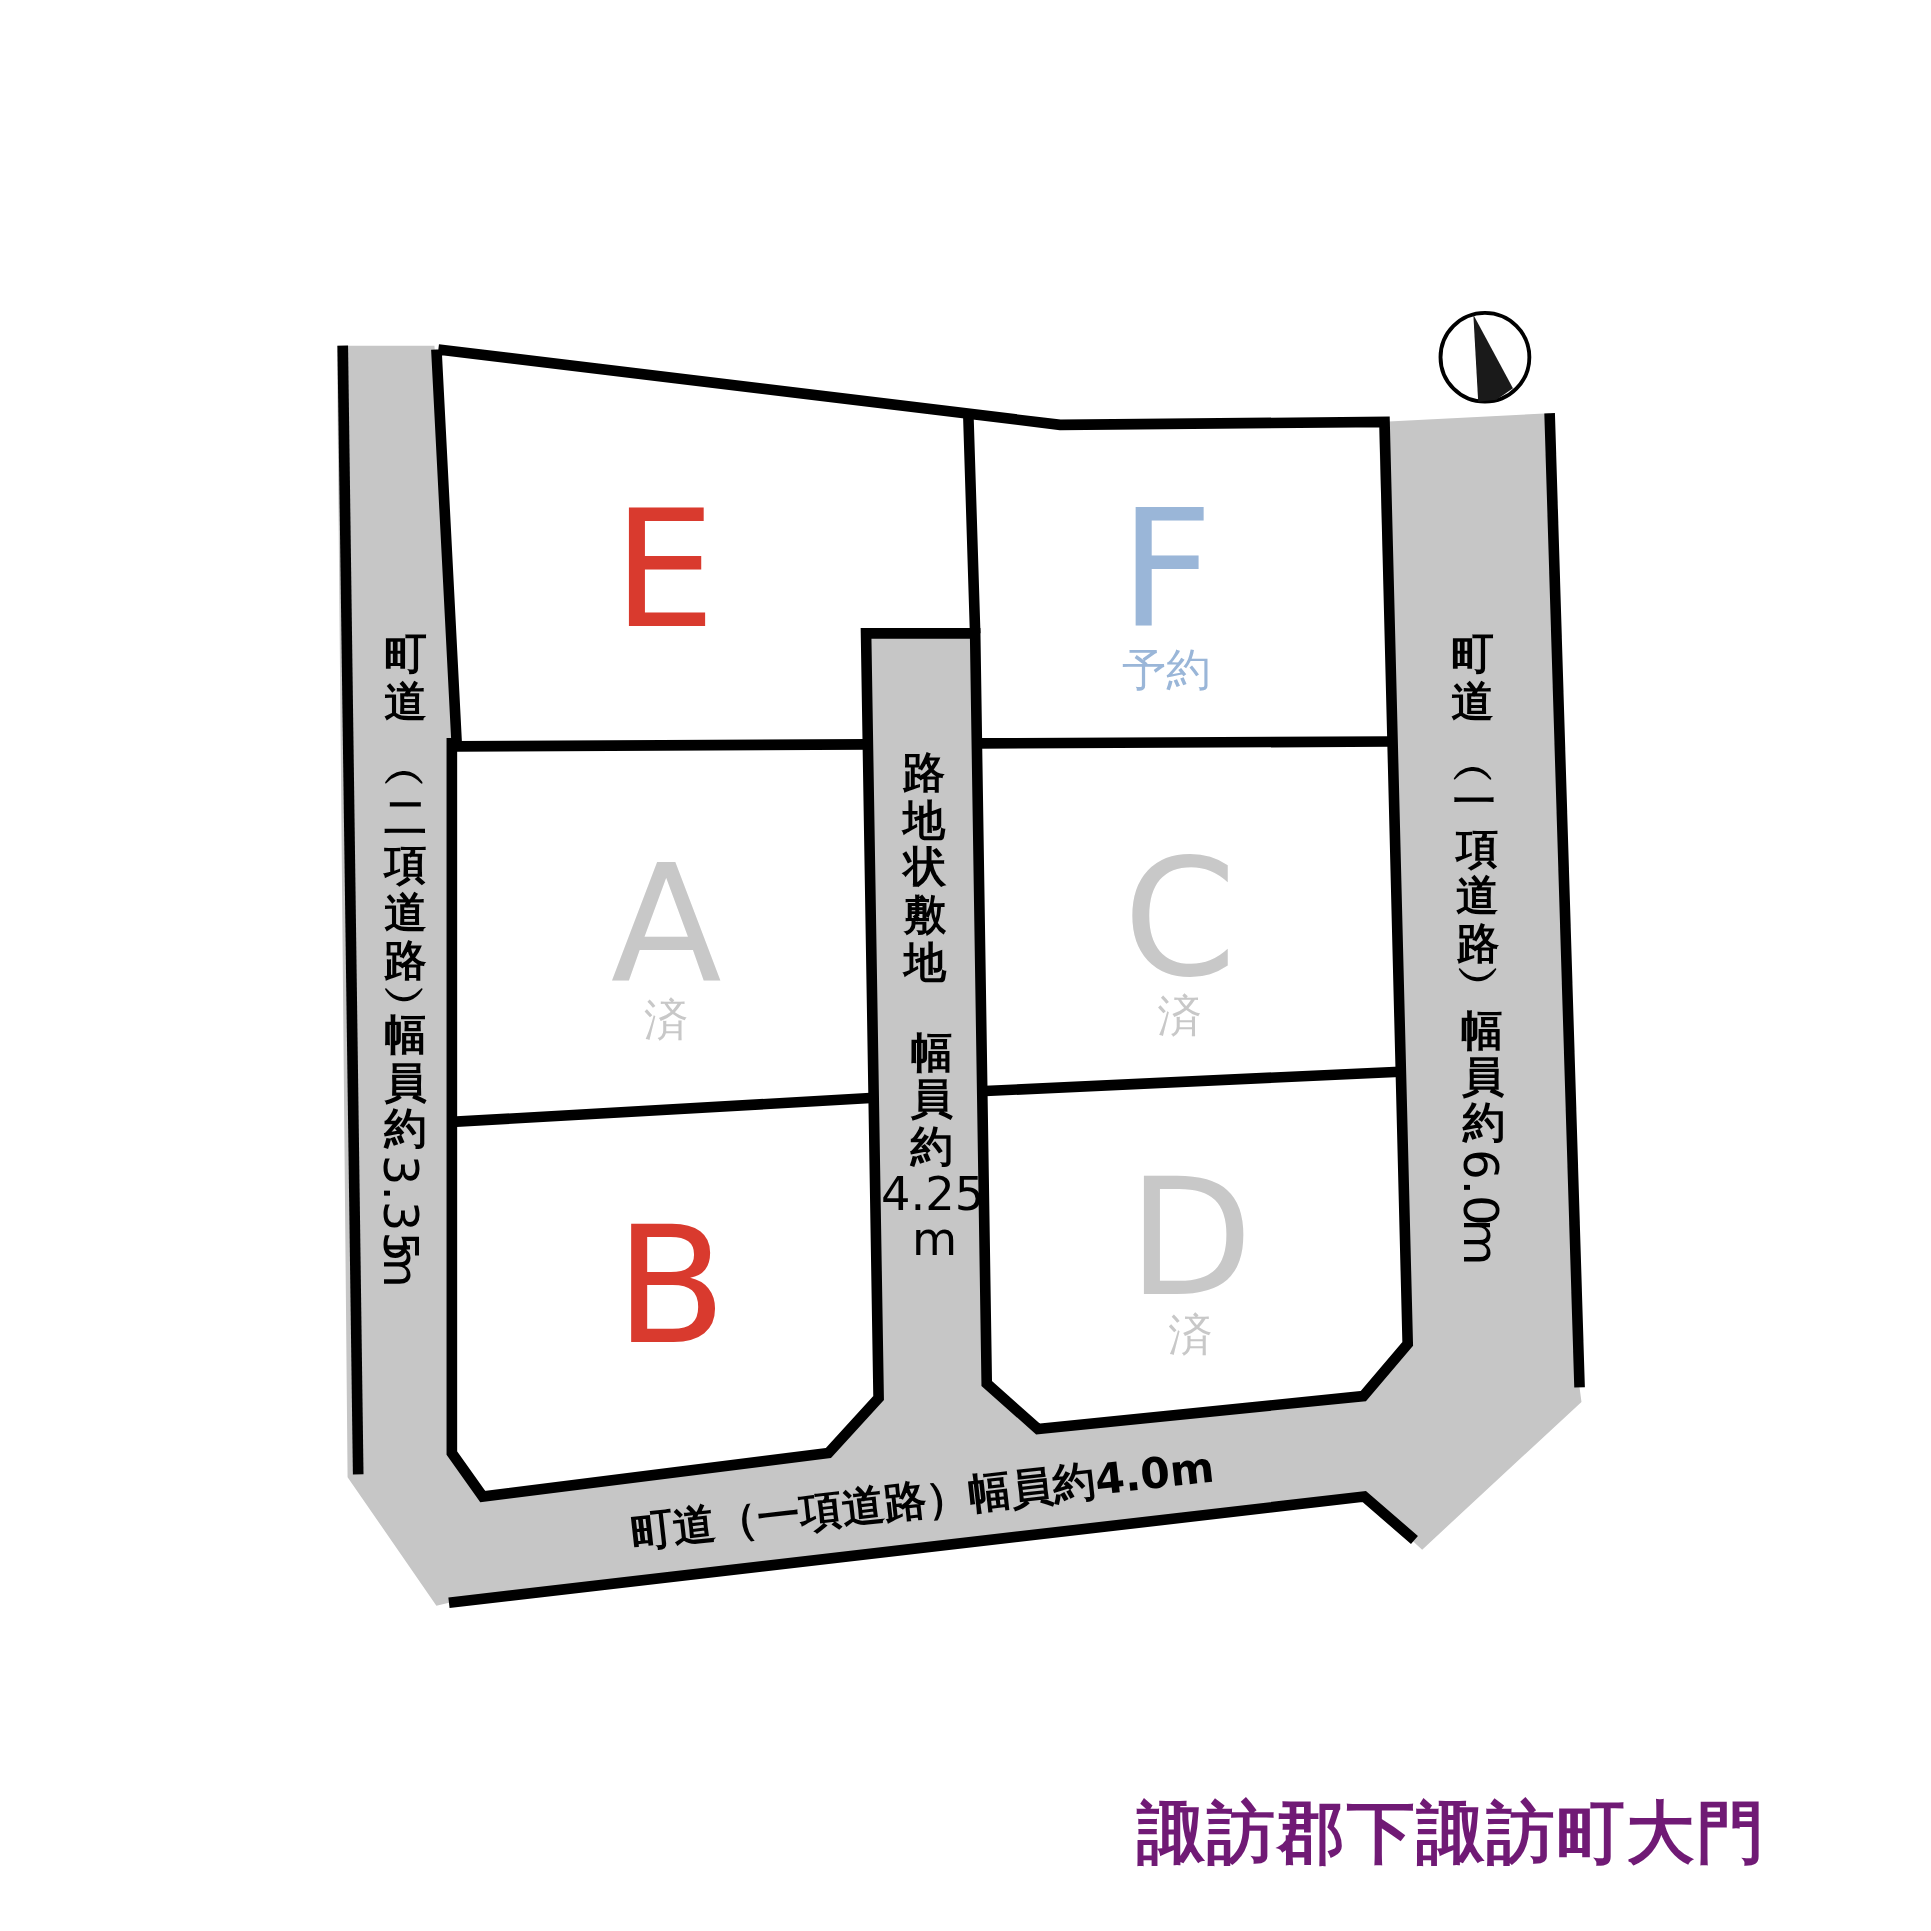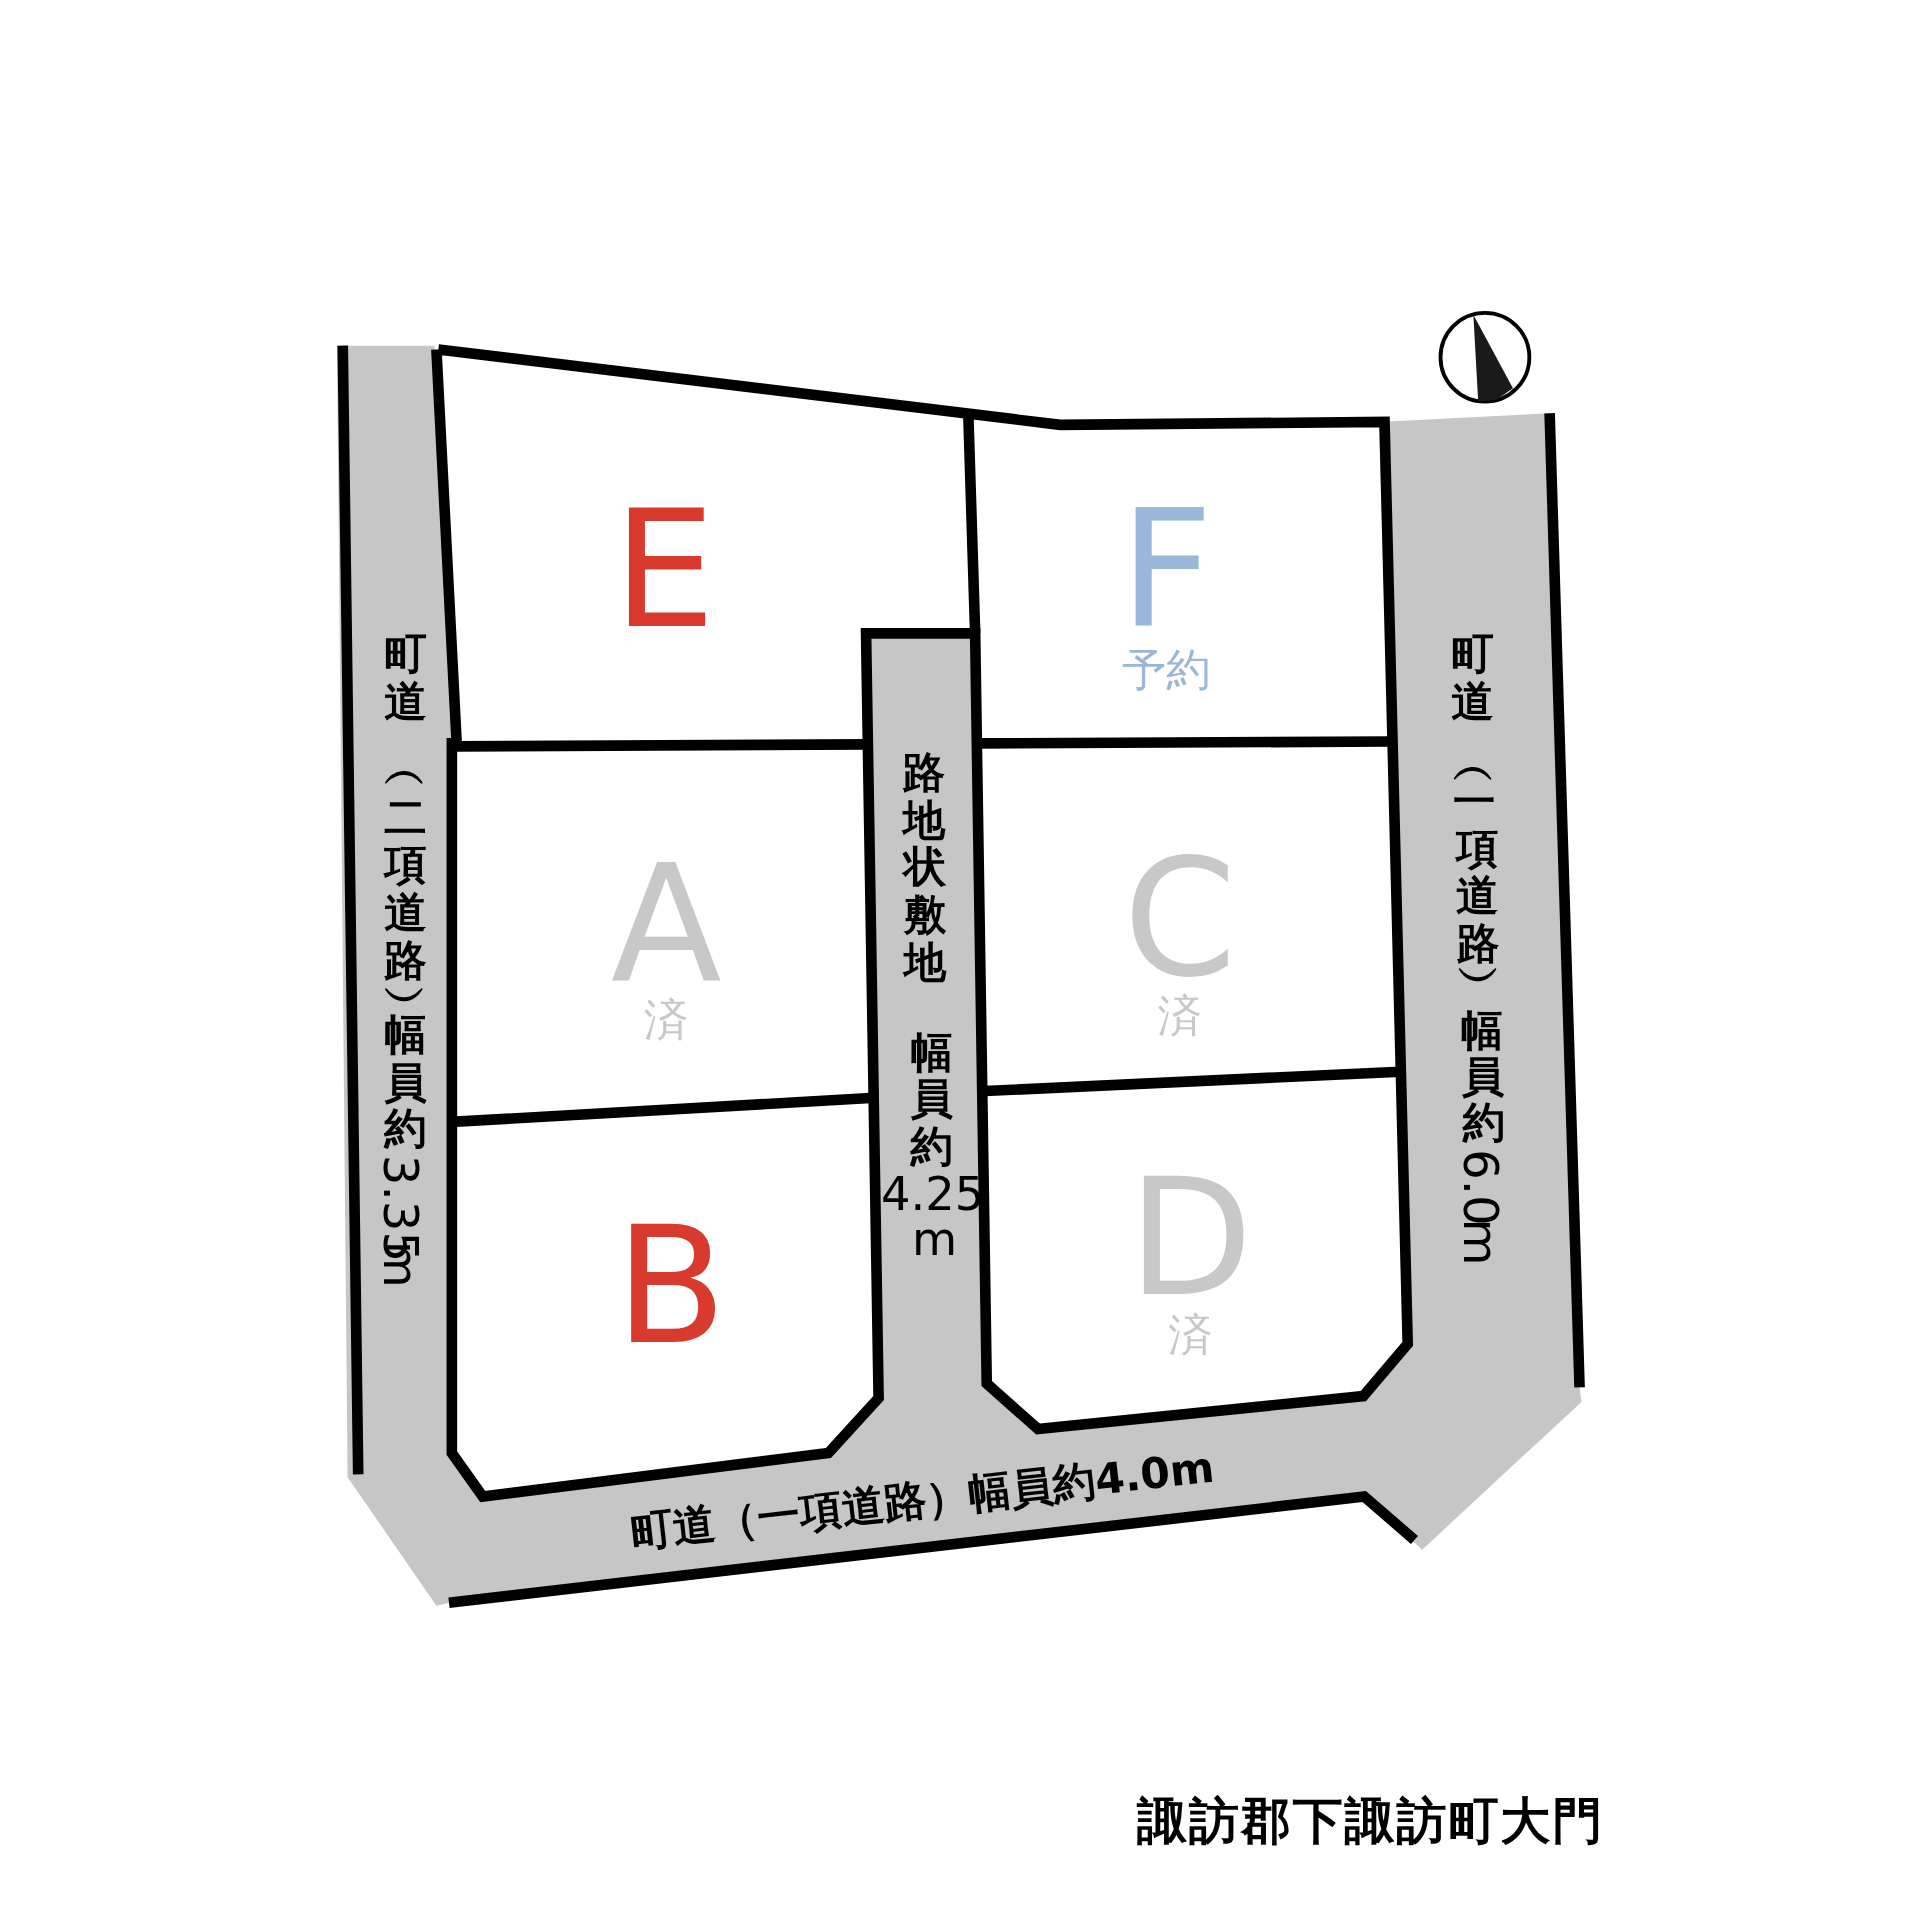--- a/index.html
+++ b/index.html
@@ -3,21 +3,21 @@
 <meta charset="utf-8">
 <style>
   html, body { margin: 0; padding: 0; background: #ffffff; }
   body { width: 1931px; height: 1931px; position: relative; overflow: hidden; }
   #plan { position: absolute; left: 0; top: 0; width: 1931px; height: 1931px; }
   .road { fill: #c6c6c6; stroke: none; }
   .line { stroke: #000; stroke-width: 11; fill: none; stroke-linecap: butt; stroke-linejoin: miter; }
   .lot-letter { font-family: "DejaVu Sans", "Liberation Sans", sans-serif; font-size: 168px; text-anchor: middle; }
   .lot-status { font-family: "DejaVu Sans", sans-serif; font-size: 46px; text-anchor: middle; }
   .road-text { font-family: "DejaVu Sans", sans-serif; font-weight: bold; font-size: 44px; fill: #000; }
-  .address { position: absolute; left: 1137px; top: 1788px; font-family: "DejaVu Sans", sans-serif; font-weight: bold; font-size: 50px; color: #000000; letter-spacing: 1.9px; white-space: nowrap; }
+  .address { position: absolute; left: 1137px; top: 1788px; font-family: "DejaVu Sans", sans-serif; font-weight: bold; font-size: 68px; color: #701a75; letter-spacing: 1.9px; white-space: nowrap; }
 </style>
 </head>
 <body>
 
 <svg id="plan" viewBox="0 0 2000 2000" xmlns="http://www.w3.org/2000/svg">
 
   <polygon class="road" points="349,358 450,358 473,770 465,770 465,1500 500,1550 858,1505 910,1448 897,656 1010,656 1022,1433 1075,1480 1412,1446 1458,1392 1428,437 1605,428 1636,1437 1638,1452 1473,1605 1462,1595 1413,1550 465,1660 452,1663 360,1530"></polygon>
 
   <polyline class="line" points="355,358 371,1527"></polyline>
   <polyline class="line" points="1605,428 1636,1437"></polyline>

